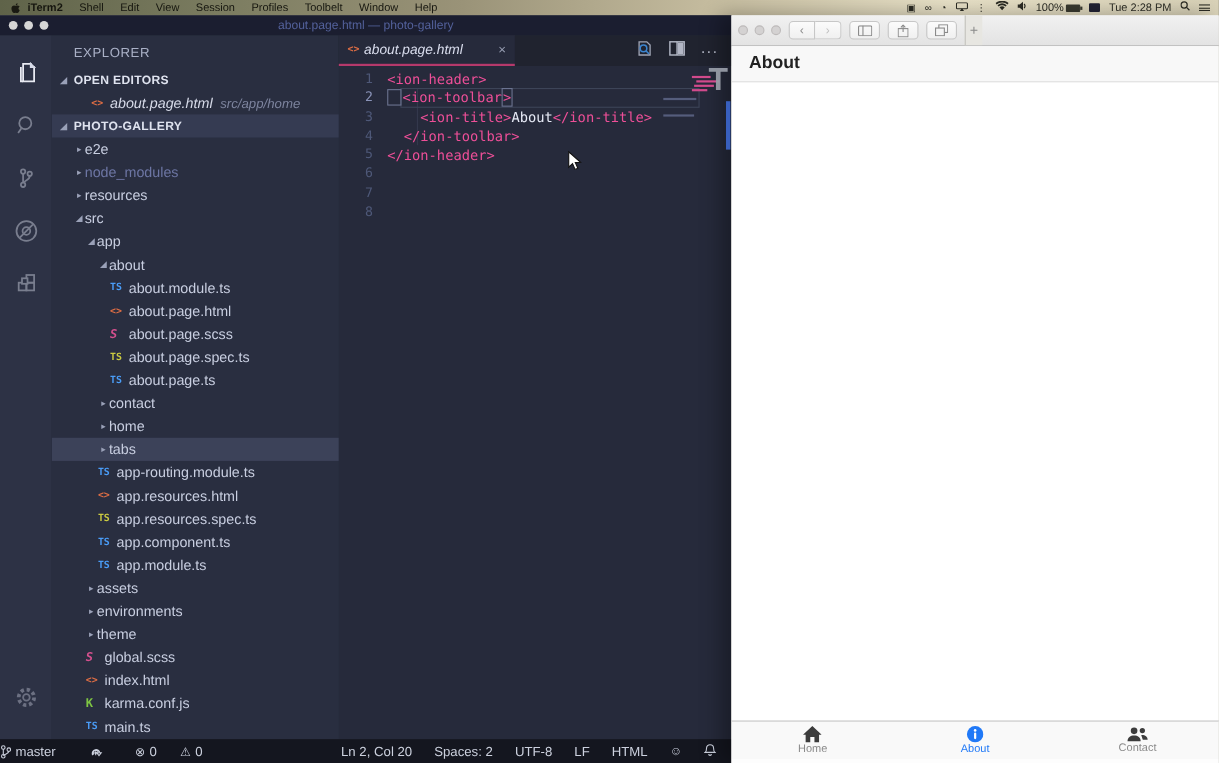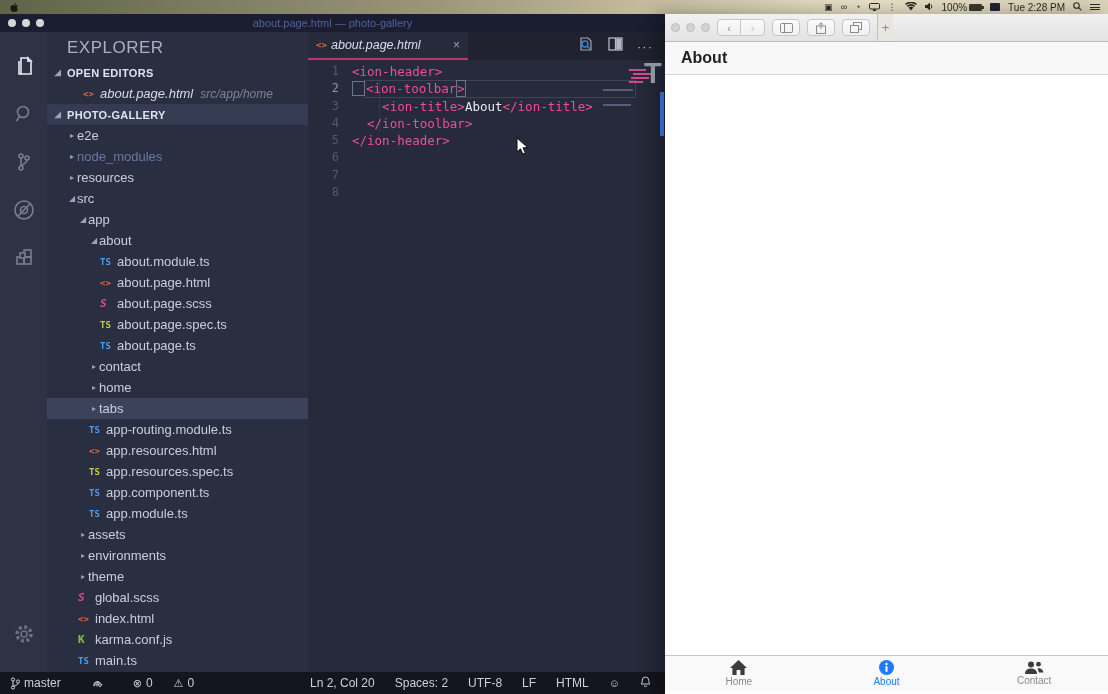--- a/index.html
+++ b/index.html
@@ -37,21 +37,21 @@
 
   
   #activitybar { width:47px; background:#2d3245; display:flex; flex-direction:column; align-items:center; padding-top:10px; flex:0 0 47px; }
   .act-ico { width:47px; height:48px; display:flex; align-items:center; justify-content:center; opacity:.45; }
   .act-ico.active { opacity:1; }
   .act-ico svg { stroke:#d6dae8; fill:none; stroke-width:1.6; }
   .act-gear { margin-top:auto; margin-bottom:14px; }
 
   
   #sidebar { width:261px; background:#292e40; flex:0 0 261px; font-size:13px; color:#c8cee0; overflow:hidden; }
-  #explorer-title { height:30px; line-height:32px; padding-left:20px; font-size:17px; letter-spacing:.5px; color:#aab1c7; }
+  #explorer-title { height:30px; line-height:32px; padding-left:20px; font-size:12px; letter-spacing:.5px; color:#aab1c7; }
   .section-hdr { height:21px; display:flex; align-items:center; font-size:11px; font-weight:bold; color:#dfe3ef; letter-spacing:.3px; }
   .section-hdr .tw { margin:0 4px 0 6px; }
   #sec-project { background:#353b52; }
   .tw { font-size:8px; color:#9aa1b8; width:10px; display:inline-block; text-align:center; flex:0 0 10px; }
   .row { height:21px; display:flex; align-items:center; white-space:nowrap; }
   .row.selected { background:#3c4259; }
   .row .label { overflow:hidden; text-overflow:ellipsis; }
   .row .label.muted { color:#6d76a4; }
   .fico { width:17px; flex:0 0 17px; font-size:9px; font-weight:bold; text-align:left; font-family:"DejaVu Sans Mono",monospace; }
   .fico.ts-blue { color:#4a9df8; }
@@ -87,21 +87,21 @@
   #indent-guide { position:absolute; left:71px; top:20px; width:1px; height:52px; background:#33384c; }
 
   
   #minimap { position:absolute; right:6px; top:5px; width:56px; height:80px; z-index:3; }
   .mm-pink { position:absolute; height:2px; background:#d14a8c; }
   .mm-gray { position:absolute; height:2px; background:#555d7c; }
 
   
   #statusbar { height:22px; flex:0 0 22px; background:#14161f; display:flex; align-items:center;
     color:#ccd1de; font-size:12px; }
-  #sb-left { display:flex; align-items:center; gap:21px; padding-left:10px; }
+  #sb-left { display:flex; align-items:center; gap:21px; }
   #sb-left .grp { display:flex; align-items:center; gap:4px; }
   #sb-branch { display:flex; align-items:center; gap:4px; }
   #sb-right { margin-left:auto; display:flex; align-items:center; gap:20px; padding-right:14px; }
   .sb-ico { font-size:11px; }
 
   
   #safari { position:absolute; left:665px; top:14px; width:443px; height:680px; background:#fff;
     box-shadow:-10px 0 18px rgba(0,0,0,.32); display:flex; flex-direction:column; }
   #saf-toolbar { height:28px; flex:0 0 28px; background:linear-gradient(#f1f1f1,#e3e3e3);
     border-bottom:1px solid #bcbcbc; display:flex; align-items:center; padding:0 6px; gap:7px; }
@@ -143,20 +143,31 @@
 </style>
 </head>
 <body>
 
 <div id="menubar">
   <span class="apple">
     <svg width="9" height="11" viewBox="0 0 9 11">
         <path d="M6.8 5.9c0-1.3 1.1-1.9 1.1-1.9S7.2 3 6 3c-.8 0-1.3.4-1.6.4C4 3.4 3.5 3 2.8 3 1.5 3 .4 4.1.4 5.9c0 1.9 1.4 4 2.4 4 .5 0 .8-.3 1.5-.3s1 .3 1.5.3c1 0 2.1-2.1 2.1-2.8-1-.4-1.1-1.2-1.1-1.2zM5.6 2.3C6.1 1.7 6 .9 6 .9s-.8.1-1.3.7c-.5.5-.4 1.3-.4 1.3s.9 0 1.3-.6z" fill="#1a1a12"></path>
       </svg>
   </span>
+  <span id="menu-items">
+      <span class="mi first">iTerm2</span>
+      <span class="mi">Shell</span>
+      <span class="mi">Edit</span>
+      <span class="mi">View</span>
+      <span class="mi">Session</span>
+      <span class="mi">Profiles</span>
+      <span class="mi">Toolbelt</span>
+      <span class="mi">Window</span>
+      <span class="mi">Help</span>
+    </span>
   <span id="mb-right">
     <span class="mb-ico">▣</span>
     <span class="mb-ico">∞</span>
     <span class="mb-ico">◔</span>
     <span><svg width="11" height="8" viewBox="0 0 11 8">
           <rect x="0.5" y="0.5" width="10" height="5.5" rx="1" fill="none" stroke="#2c2c24"></rect>
           <path d="M3.5 8 L5.5 5.5 L7.5 8 Z" fill="#2c2c24"></path>
         </svg></span>
     <span class="mb-ico">⋮</span>
     <span><svg width="12" height="9" viewBox="0 0 12 9">

